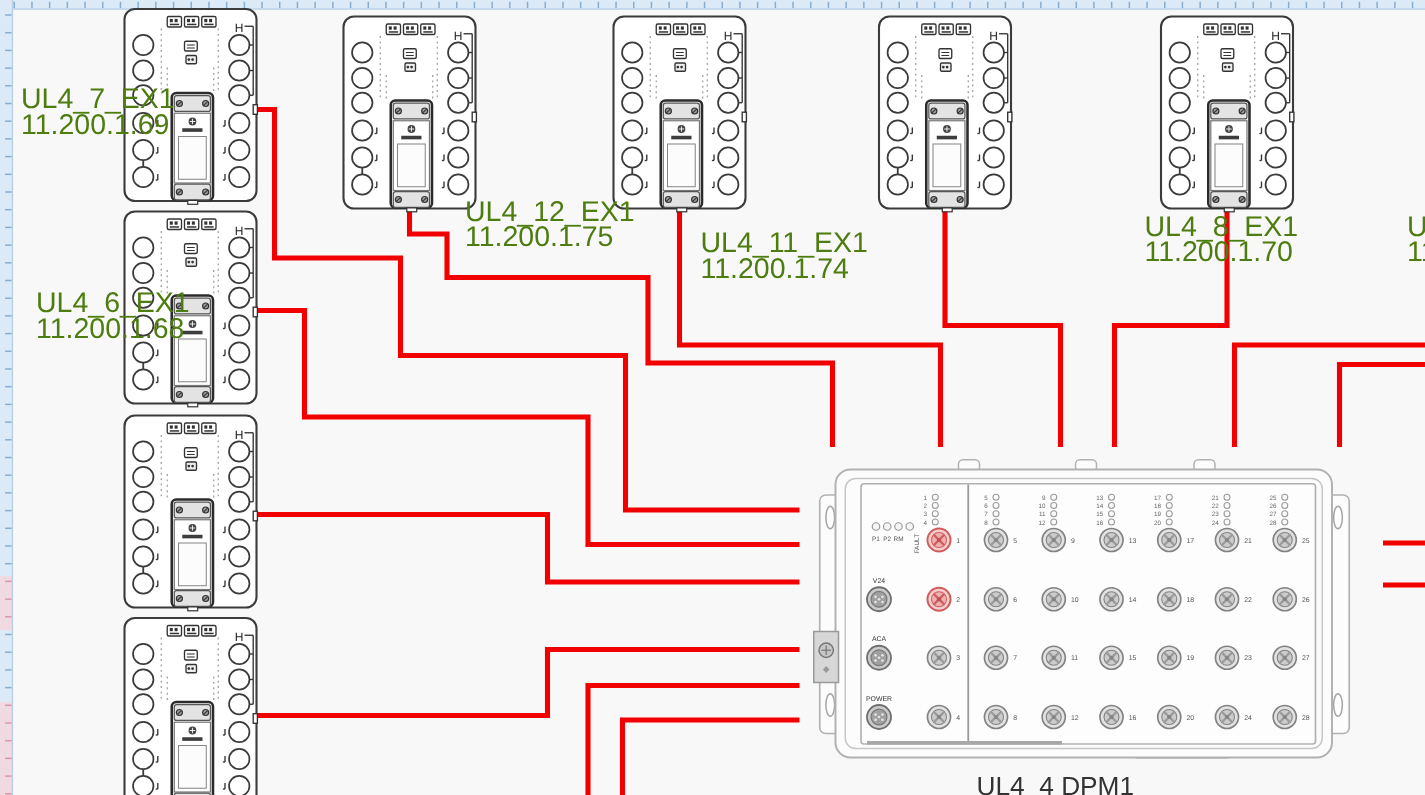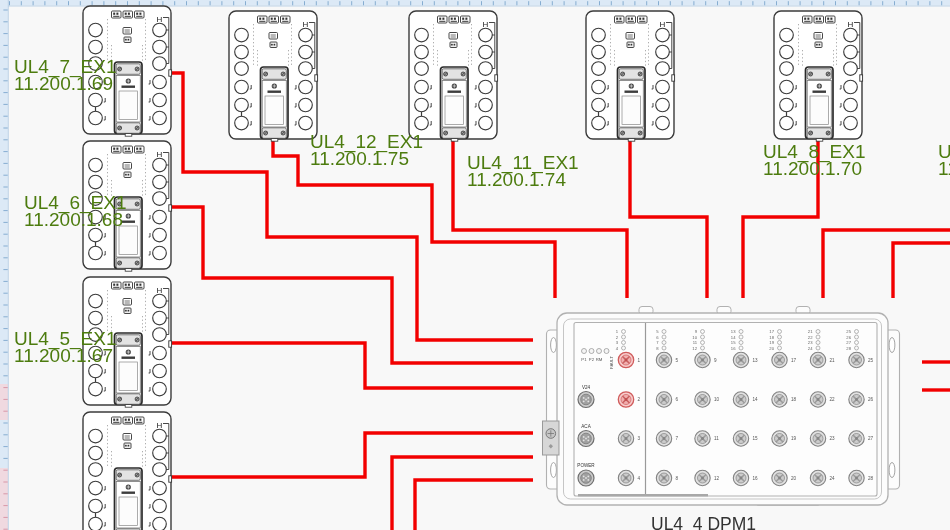--- a/index.html
+++ b/index.html
@@ -594,24 +594,20 @@
   <div id="labels">
     <div id="dpm-label">UL4_4 DPM1</div>
   <div class="dev-label" style="left: 14px; top: 58px;">
         <div>UL4_7_EX1</div>
         <div>11.200.1.69</div>
       </div>
       <div class="dev-label" style="left: 14px; top: 194px; margin-left: 10px;">
         <div>UL4_6_EX1</div>
         <div>11.200.1.68</div>
       </div>
-      <div class="dev-label" style="left: 14px; top: 330px;">
-        <div>UL4_5_EX1</div>
-        <div>11.200.1.67</div>
-      </div>
       <div class="dev-label" style="left: 310px; top: 133px;">
         <div>UL4_12_EX1</div>
         <div>11.200.1.75</div>
       </div>
       <div class="dev-label" style="left: 467px; top: 154px;">
         <div>UL4_11_EX1</div>
         <div>11.200.1.74</div>
       </div>
       <div class="dev-label" style="left: 763px; top: 143px;">
         <div>UL4_8_EX1</div>

